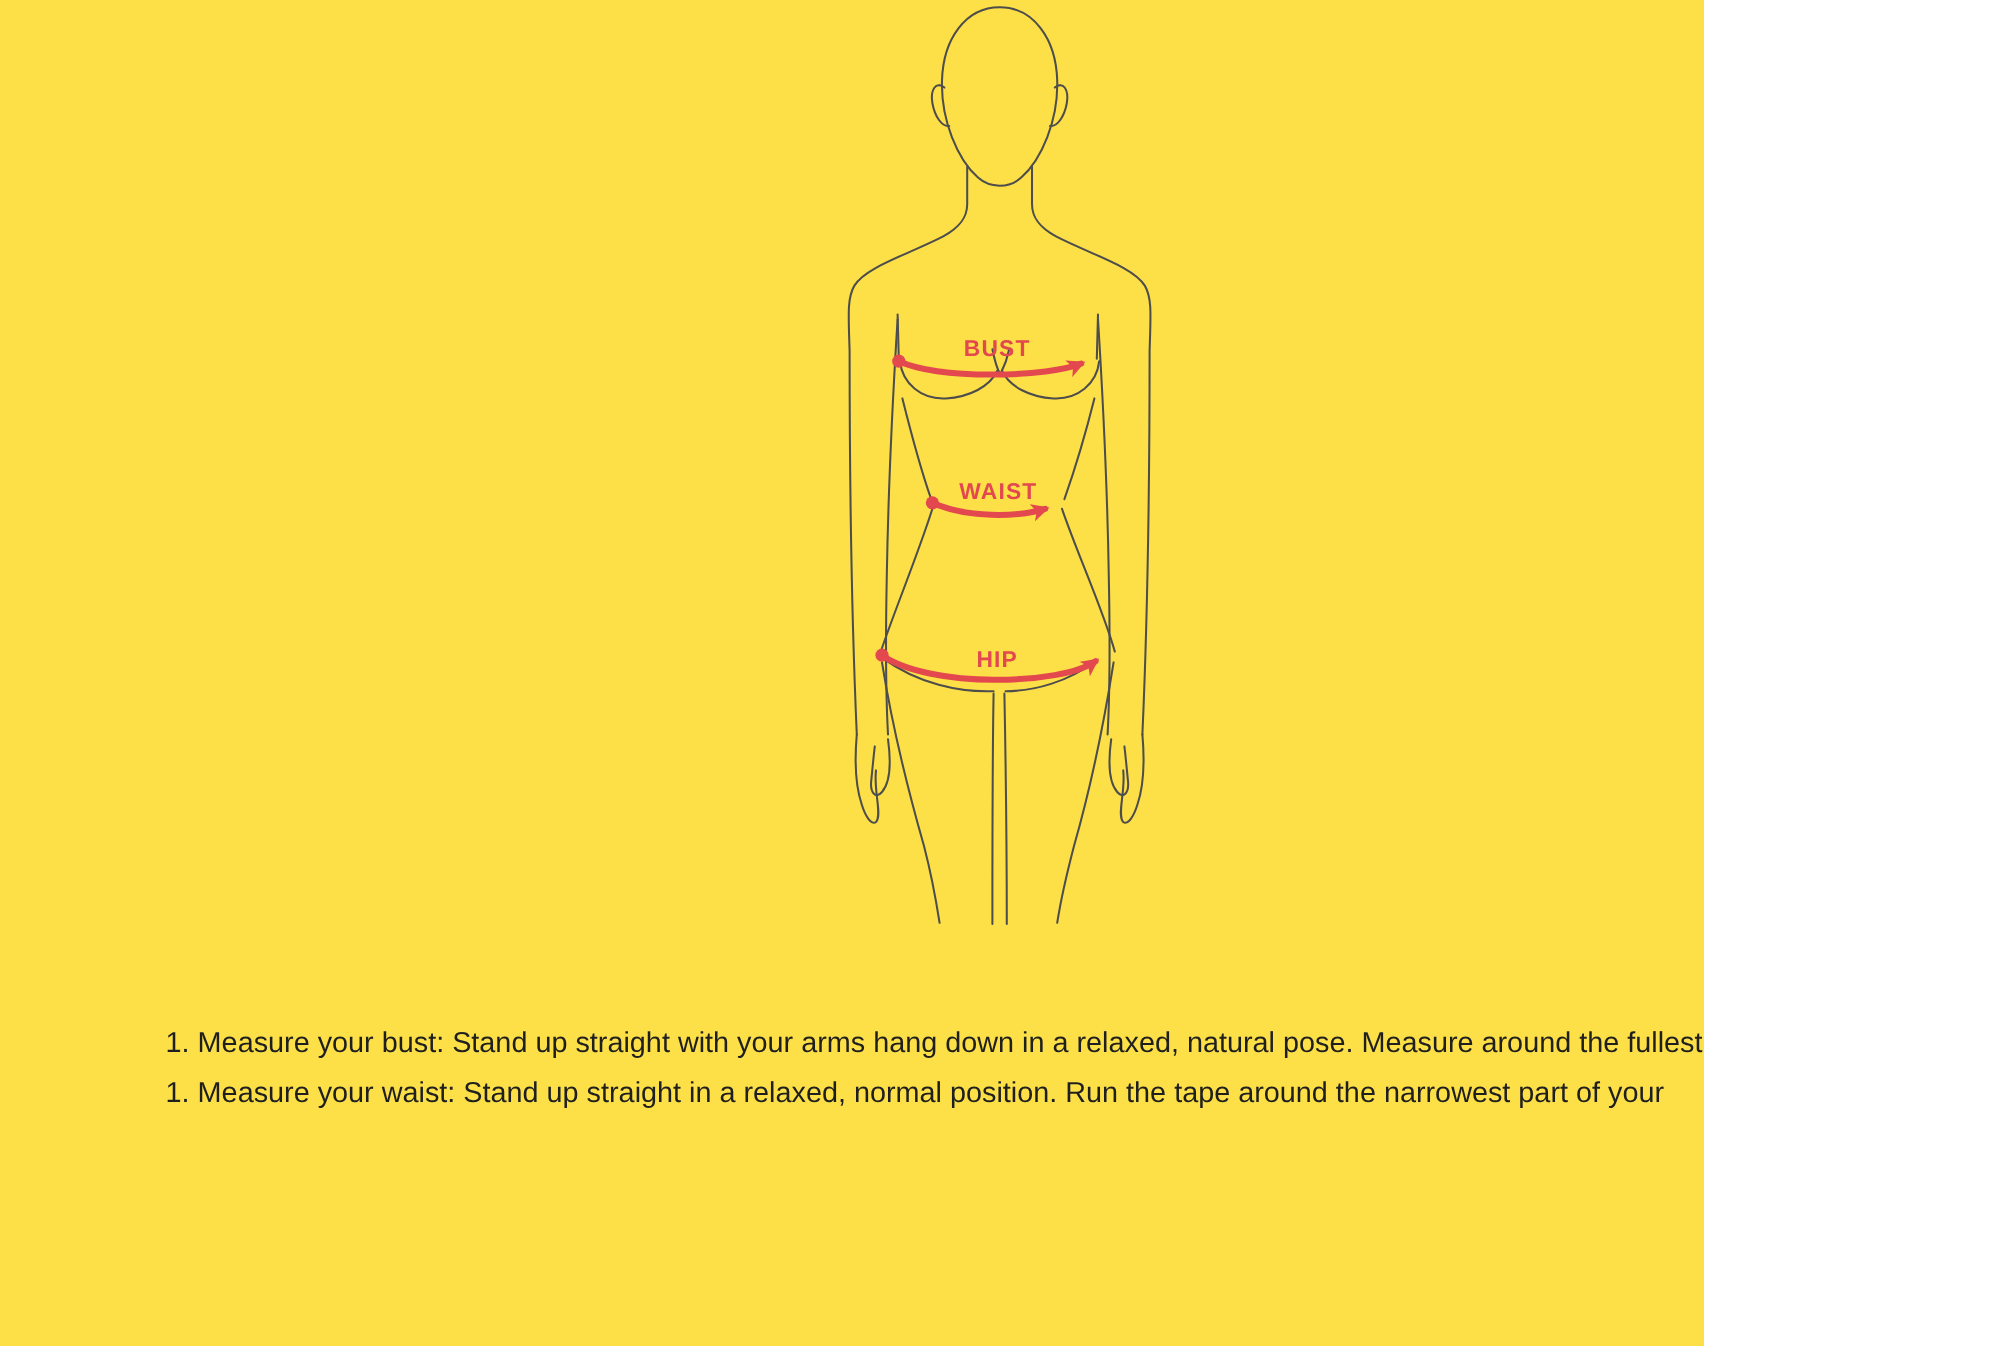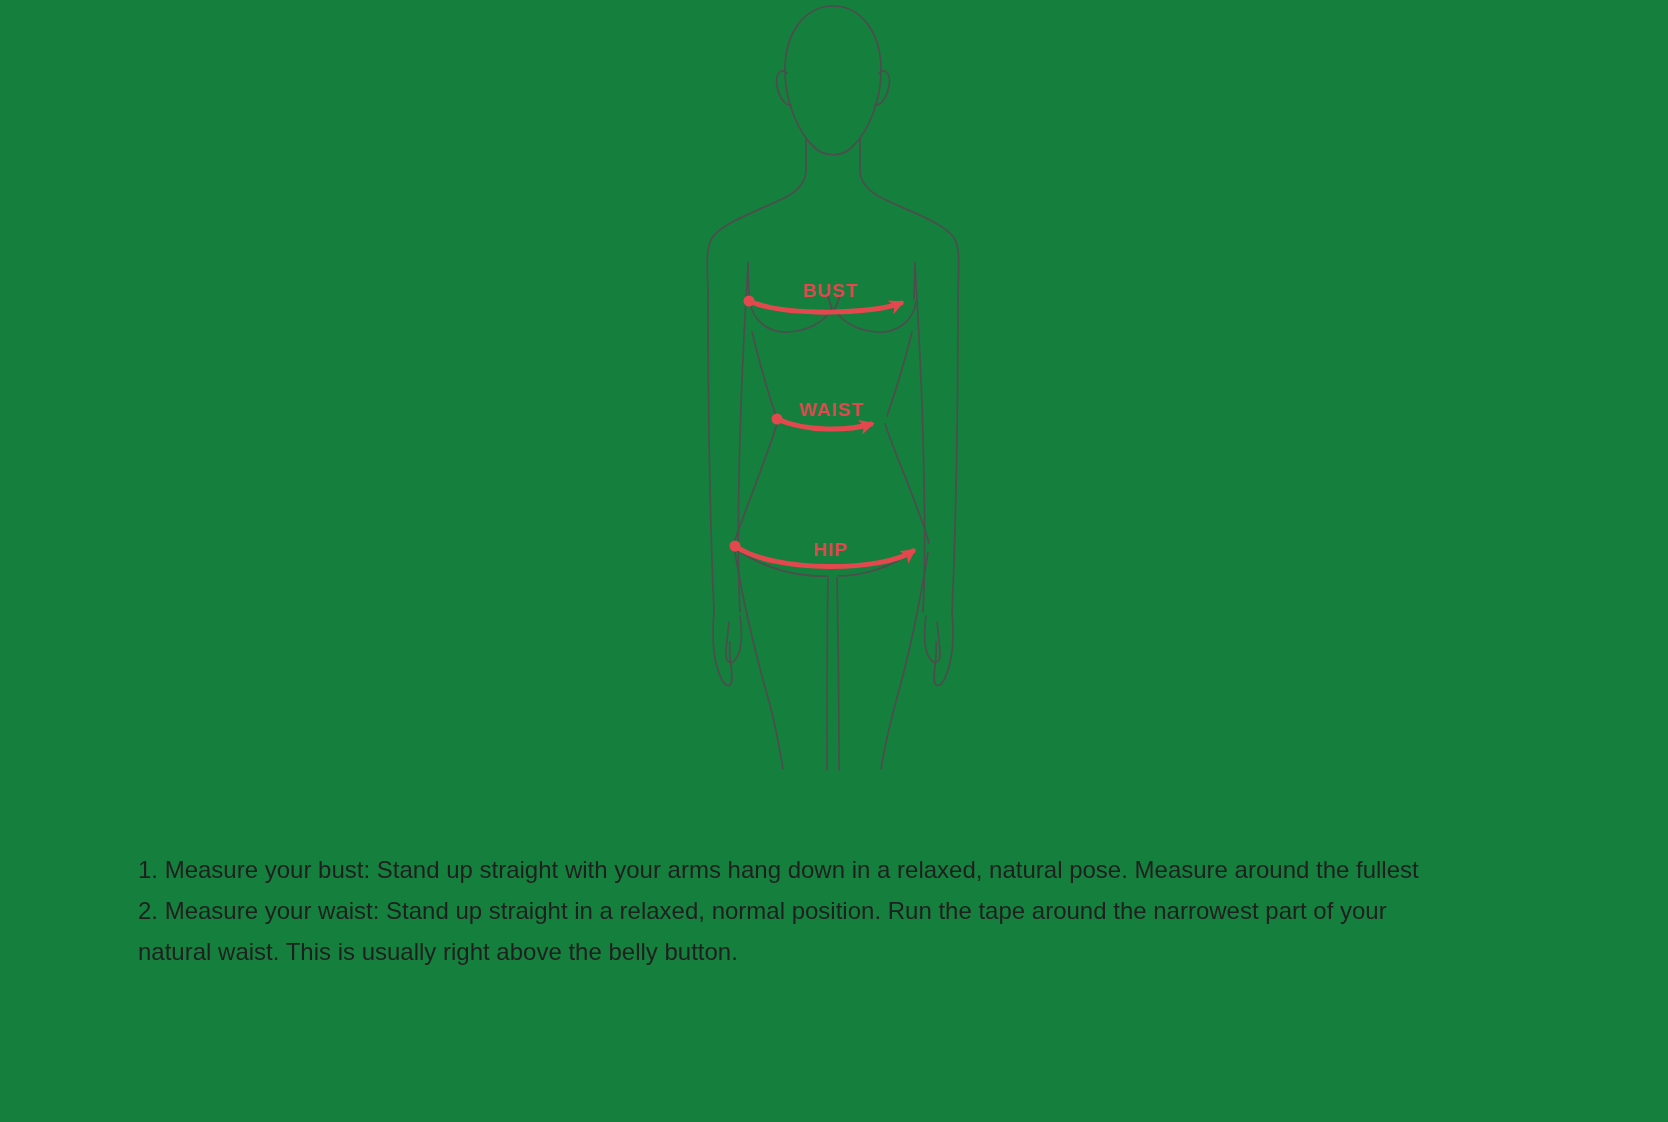--- a/index.html
+++ b/index.html
@@ -2,23 +2,23 @@
 <html><head>
 <meta charset="utf-8">
 <style>
   html, body {
     margin: 0;
     padding: 0;
     background: #ffffff;
   }
   .page {
     position: relative;
-    width: 1668px;
+    width: 1420px;
     height: 1122px;
-    background: #15803d;
+    background: #fde047;
     overflow: hidden;
     font-family: "Liberation Sans", sans-serif;
   }
   .figure-svg {
     position: absolute;
     left: 0;
     top: 0;
     width: 1668px;
     height: 775px;
     display: block;
@@ -111,17 +111,16 @@
 
     <g font-size="19" letter-spacing="1" text-anchor="middle" fill="#e2484e">
       <text x="831" y="297">BUST</text>
       <text x="832" y="416">WAIST</text>
       <text x="831" y="556">HIP</text>
     </g>
   </svg>
 
   <div class="instructions">
     <p class="line">1. Measure your bust: Stand up straight with your arms hang down in a relaxed, natural pose. Measure around the fullest</p>
-    <p class="line">2. Measure your waist: Stand up straight in a relaxed, normal position. Run the tape around the narrowest part of your</p>
-    <p class="line">natural waist. This is usually right above the belly button.</p>
+    <p class="line">1. Measure your waist: Stand up straight in a relaxed, normal position. Run the tape around the narrowest part of your</p>
   </div>
 
 </div>
 
 </body></html>

